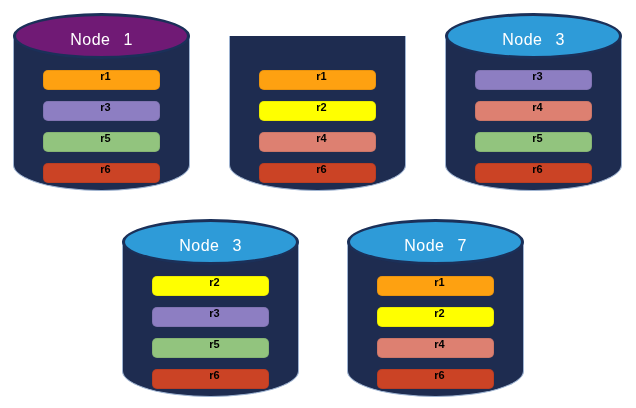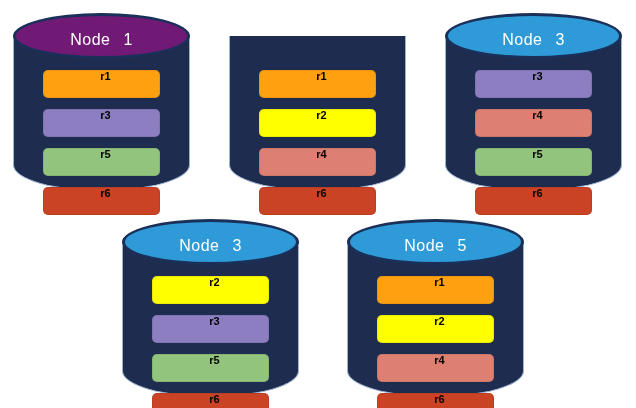--- a/index.html
+++ b/index.html
@@ -58,21 +58,21 @@
     letter-spacing: 0.5px;
     white-space: nowrap;
   }
   .bars {
     position: absolute;
     left: 30px; right: 30px;
     top: 57px;
     z-index: 3;
   }
   .bar {
-    height: 28px;
+    height: 20px;
     line-height: 12px;
     margin-bottom: 11px;
     border-radius: 5px;
     text-align: center;
     font-size: 11px;
     font-weight: bold;
     color: #000000;
     box-shadow: inset 0 0 0 1px rgba(0,0,0,0.08);
     padding-left: 8px;
   }
@@ -127,21 +127,21 @@
       <div class="bar" style="background: rgb(255, 255, 0);">r2</div>
       <div class="bar" style="background: rgb(141, 126, 194);">r3</div>
       <div class="bar" style="background: rgb(146, 196, 126);">r5</div>
       <div class="bar" style="background: rgb(203, 67, 37);">r6</div>
     </div>
   </div>
 
   <div class="node n5">
     <div class="cyl-body" style="background: rgb(30, 44, 80);"></div>
     <div class="cyl-top" style="background: rgb(46, 155, 216);">
-      <span class="node-label">Node 5</span>
+      <span class="node-label">Node 7</span>
     </div>
     <div class="bars">
       <div class="bar" style="background: rgb(254, 161, 17);">r1</div>
       <div class="bar" style="background: rgb(255, 255, 0);">r2</div>
       <div class="bar" style="background: rgb(221, 128, 113);">r4</div>
       <div class="bar" style="background: rgb(203, 67, 37);">r6</div>
     </div>
   </div>
 
 </div>

